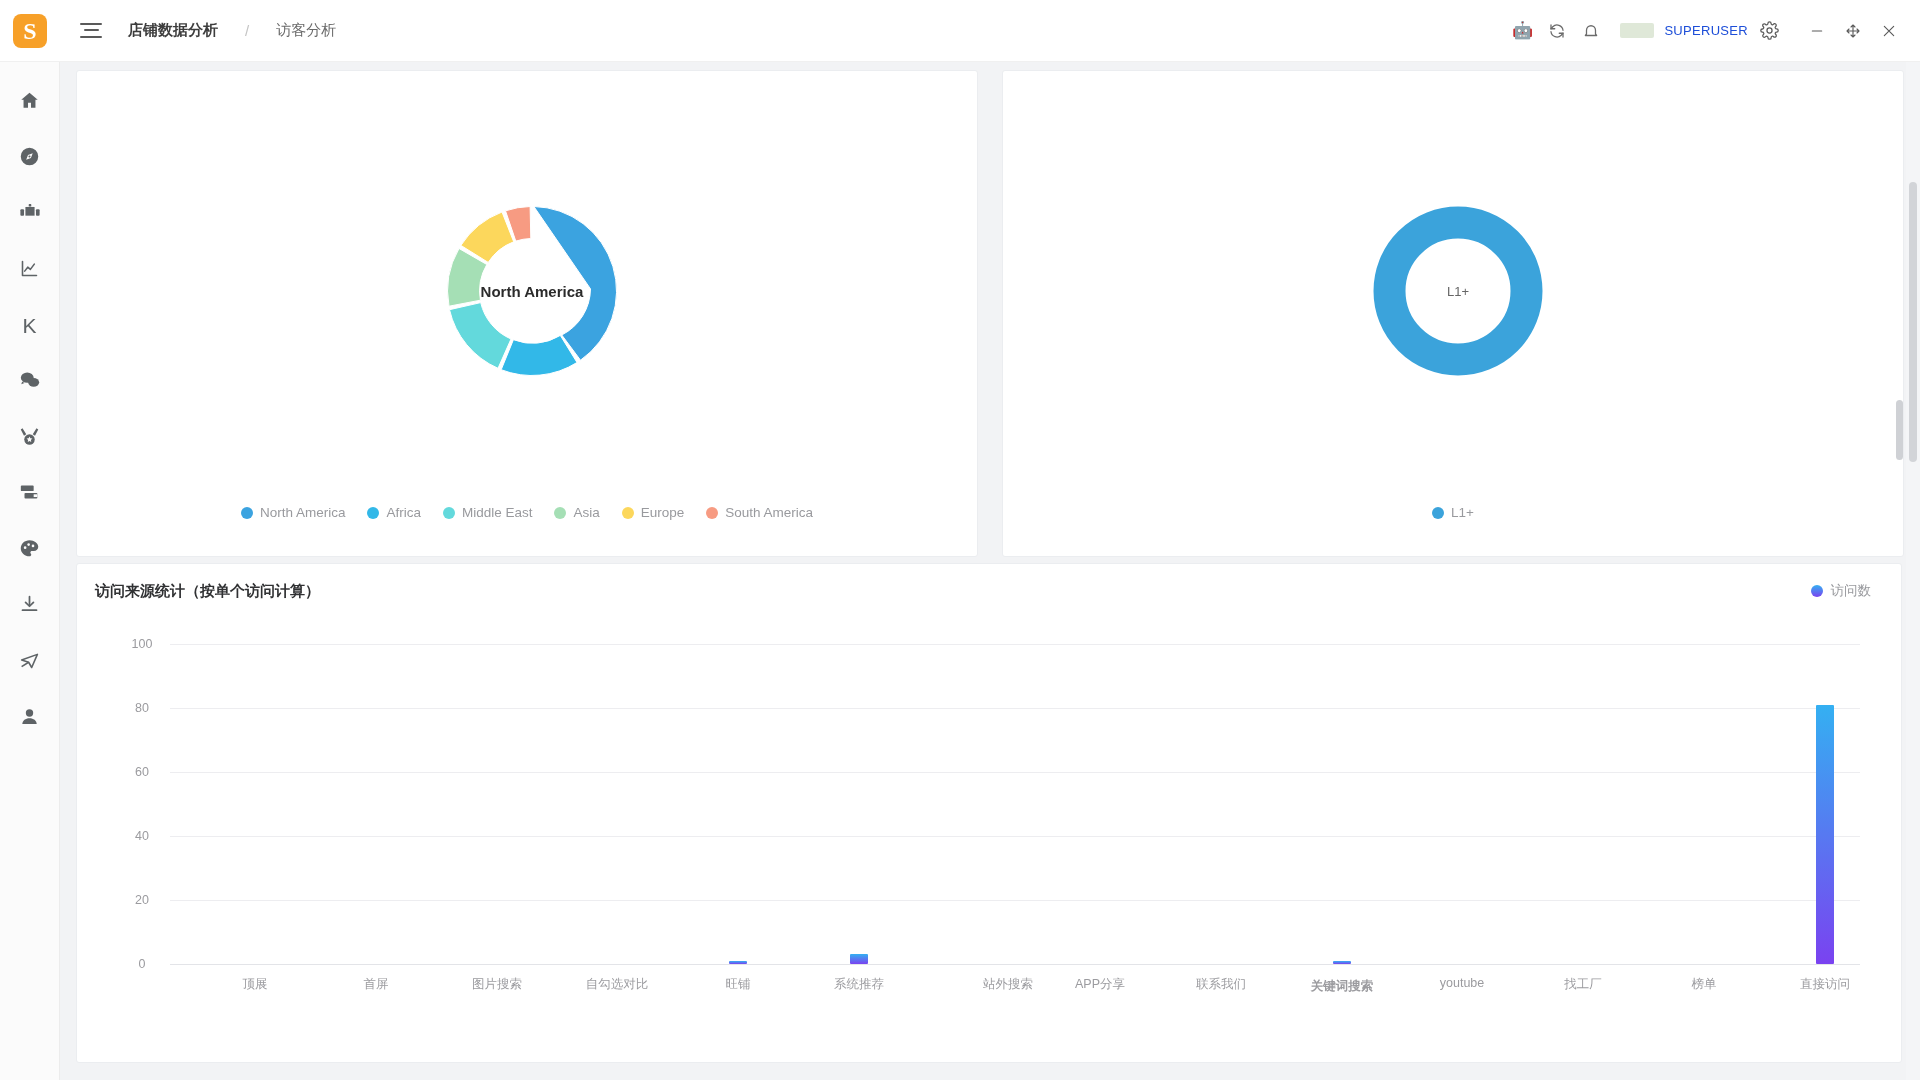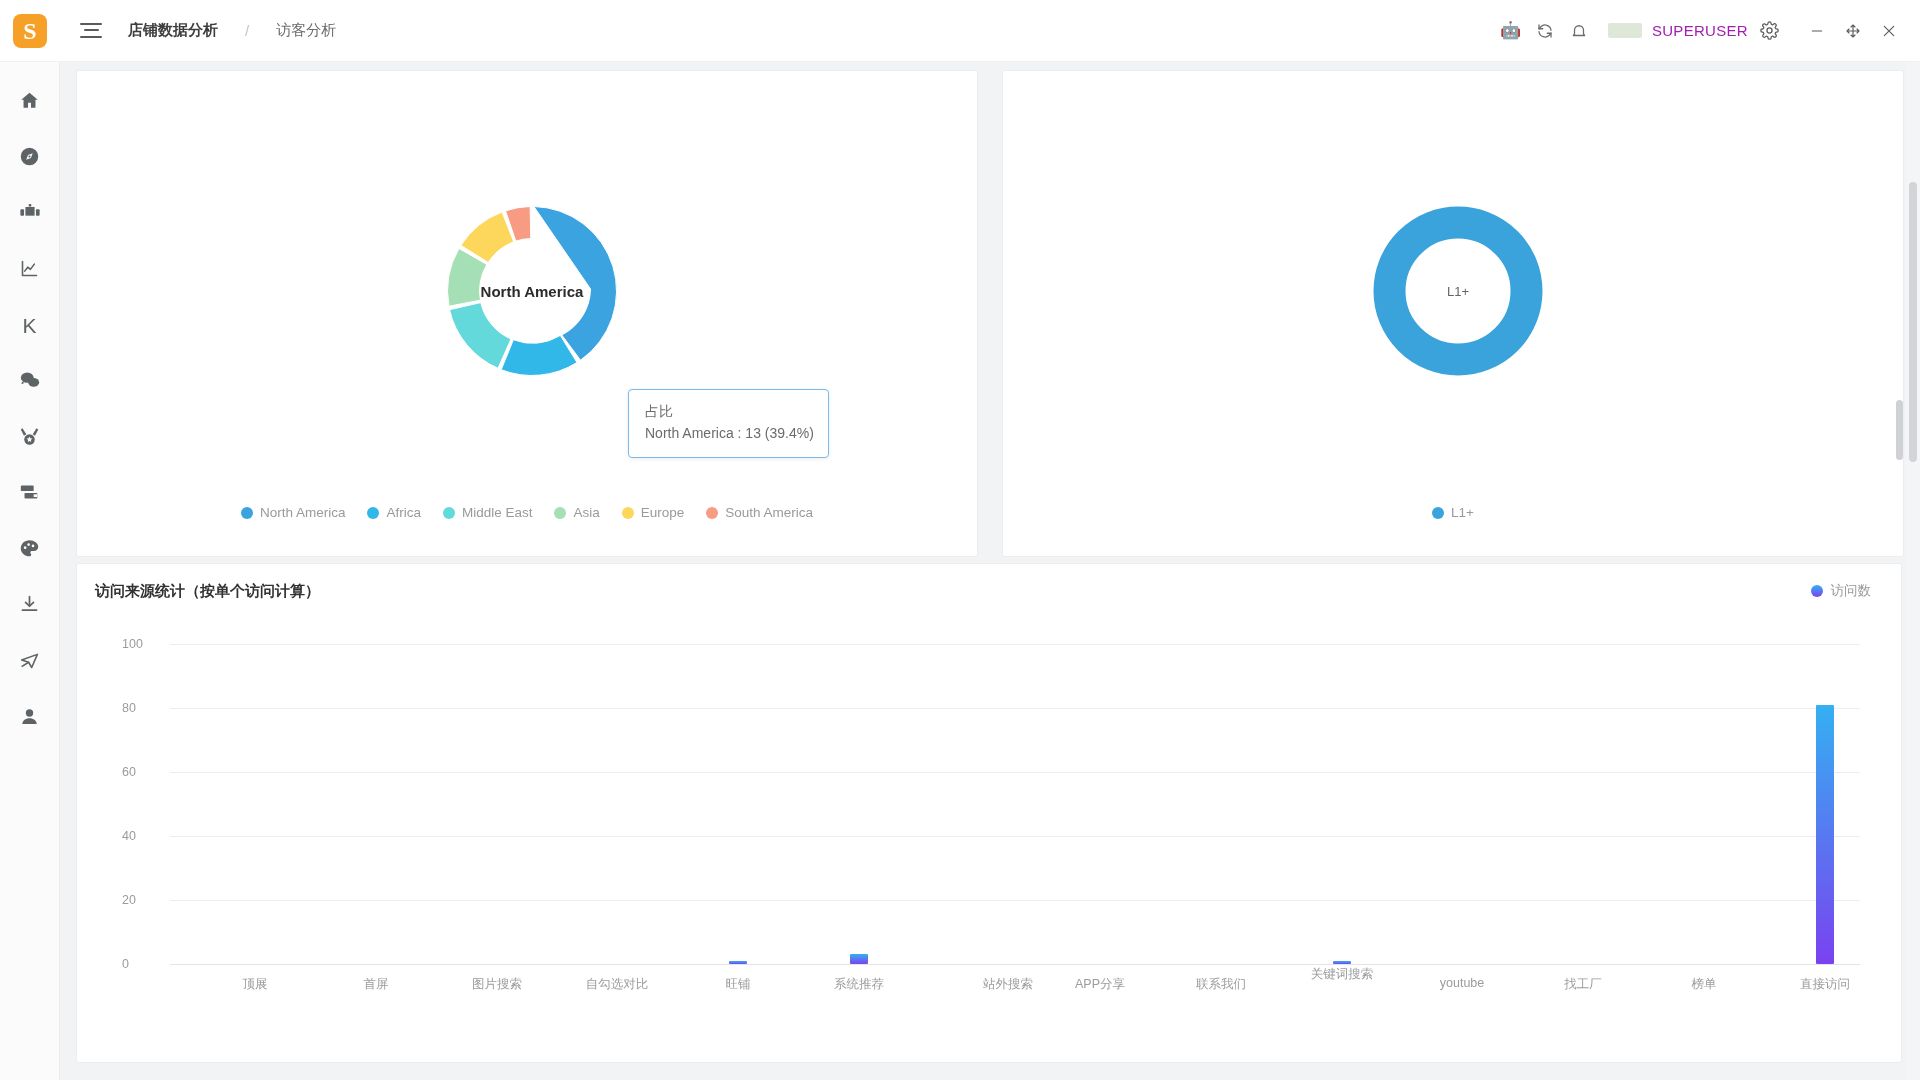--- a/index.html
+++ b/index.html
@@ -43,21 +43,21 @@
   .header-right {
     margin-left: auto; display: flex; align-items: center; gap: 0px; padding-right: 16px;
   }
   .hr-icon {
     width: 34px; height: 34px; display: flex; align-items: center; justify-content: center;
     cursor: pointer; color: #6b6b6b;
   }
   .robot { font-size: 17px; line-height: 1; }
   .user-chip { display: flex; align-items: center; gap: 10px; margin-left: 12px; margin-right: 4px; }
   .user-swatch { width: 34px; height: 15px; background: #dfe8d8; border-radius: 2px; }
-  .user-name { font-size: 15px; color: #a21caf; letter-spacing: .3px; }
+  .user-name { font-size: 13px; color: #1d4ed8; letter-spacing: .3px; }
   .win-btns { display: flex; align-items: center; gap: 6px; margin-left: 16px; }
   .win-btn {
     width: 30px; height: 30px; display: flex; align-items: center; justify-content: center;
     color: #5a5a5a; cursor: pointer;
   }
 
   
   .sidebar {
     position: absolute; top: 62px; left: 0; width: 60px; height: 1018px;
     background: #fbfbfb; border-right: 1px solid #ececec;
@@ -111,21 +111,21 @@
     text-shadow: -1px -1px 0 #fff, 1px -1px 0 #fff, -1px 1px 0 #fff, 1px 1px 0 #fff,
                   0 -1.4px 0 #fff, 0 1.4px 0 #fff, -1.4px 0 0 #fff, 1.4px 0 0 #fff;
     white-space: nowrap; pointer-events: none;
   }
   .pie-center-label.small { font-size: 13px; font-weight: normal; color: #666; text-shadow: none; }
 
   
   .bar-legend { position: absolute; top: 18px; right: 30px; display: flex; align-items: center; gap: 8px; }
   .bar-plot { position: absolute; left: 0; top: 50px; width: 1826px; height: 450px; }
   .axis-label { position: absolute; font-size: 12.5px; color: #9b9b9f; }
-  .ylab { text-align: left; width: 40px; }
+  .ylab { text-align: center; width: 40px; }
   .gridline { position: absolute; height: 1px; background: #ededf0; }
   .xtick { position: absolute; font-size: 12.5px; color: #9b9b9f; text-align: center; transform: translateX(-50%); white-space: nowrap; }
   .bar { position: absolute; bottom: 0; border-radius: 1px; }
 
   
   .vscroll-outer {
     position: absolute; right: 0; top: 62px; width: 14px; height: 1018px; background: #f4f5f7;
   }
   .vscroll-thumb {
     position: absolute; right: 3px; width: 8px; background: #d2d4d8; border-radius: 4px;
@@ -319,24 +319,20 @@
             <path d="M -83.0 15.2 A 84.5 84.5 0 0 1 -73.0 -42.5 L -45.2 -26.5 A 52.5 52.5 0 0 0 -51.6 9.2 Z" fill="#A5DFB5" stroke="#ffffff" stroke-width="1"></path>
 
             <path d="M -71.1 -45.6 A 84.5 84.5 0 0 1 -30.0 -79.0 L -18.3 -49.2 A 52.5 52.5 0 0 0 -43.8 -28.6 Z" fill="#FCD75C" stroke="#ffffff" stroke-width="1"></path>
 
             <path d="M -26.5 -80.2 A 84.5 84.5 0 0 1 -1.9 -84.5 L -1.2 -52.5 A 52.5 52.5 0 0 0 -16.2 -49.9 Z" fill="#F79B82" stroke="#ffffff" stroke-width="1"></path>
           </g>
         </svg>
 
         <div class="pie-center-label" style="left:455px; top:212px; transform:translateX(-50%);">North America</div>
 
-        <div class="tooltip" style="left:551px; top:318px;">
-          <div>占比</div>
-          <div>North America : 13 (39.4%)</div>
-        </div>
 
         <div class="legend">
           <div class="legend-item">
             <span class="legend-dot" style="background:#3BA3E0"></span>
             <span class="legend-label">North America</span>
           </div>
           <div class="legend-item">
             <span class="legend-dot" style="background:#32B8E8"></span>
             <span class="legend-label">Africa</span>
           </div>
@@ -417,21 +413,21 @@
 
         <div class="xtick" style="left:178px;  top:362px;">顶展</div>
         <div class="xtick" style="left:299px;  top:362px;">首屏</div>
         <div class="xtick" style="left:420px;  top:362px;">图片搜索</div>
         <div class="xtick" style="left:540px;  top:362px;">自勾选对比</div>
         <div class="xtick" style="left:661px;  top:362px;">旺铺</div>
         <div class="xtick" style="left:782px;  top:362px;">系统推荐</div>
         <div class="xtick" style="left:903px;  top:362px;margin-left:28px;">站外搜索</div>
         <div class="xtick" style="left:1023px; top:362px;">APP分享</div>
         <div class="xtick" style="left:1144px; top:362px;">联系我们</div>
-        <div class="xtick" style="left:1265px; top:352px;">关键词搜索</div>
+        <div class="xtick" style="left:1265px; top:364px;font-weight:bold;">关键词搜索</div>
         <div class="xtick" style="left:1385px; top:362px;">youtube</div>
         <div class="xtick" style="left:1506px; top:362px;">找工厂</div>
         <div class="xtick" style="left:1627px; top:362px;">榜单</div>
         <div class="xtick" style="left:1748px; top:362px;">直接访问</div>
       </div>
     </div>
   </div>
 
   <div class="vscroll-outer">
     <div class="vscroll-thumb" style="top:120px; height:280px;"></div>

